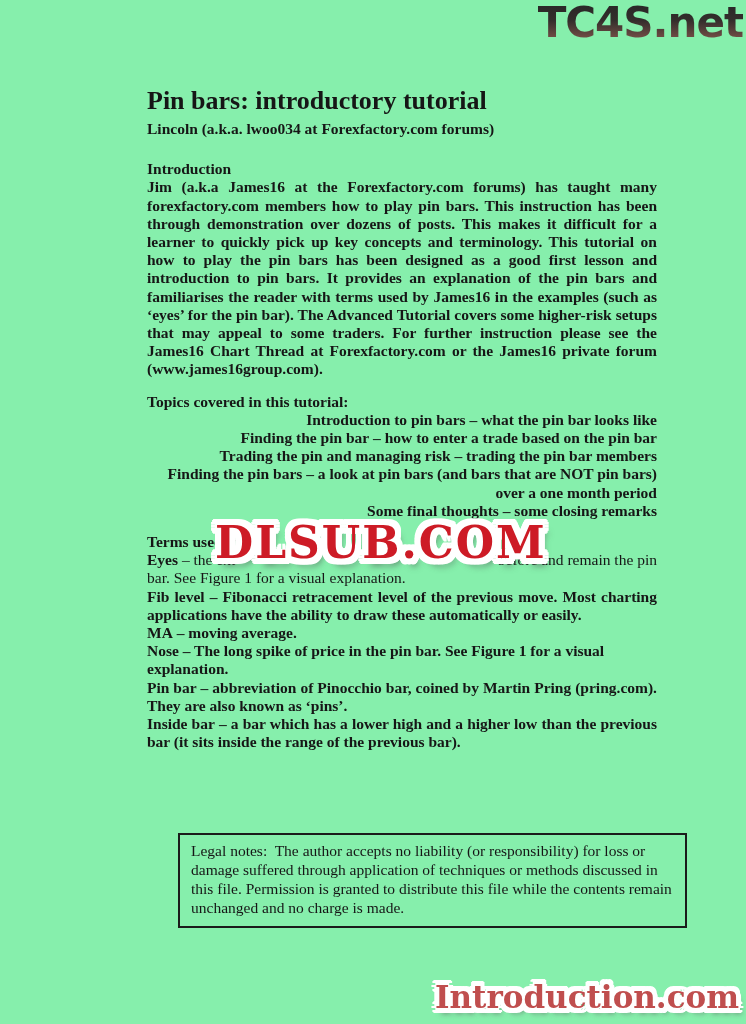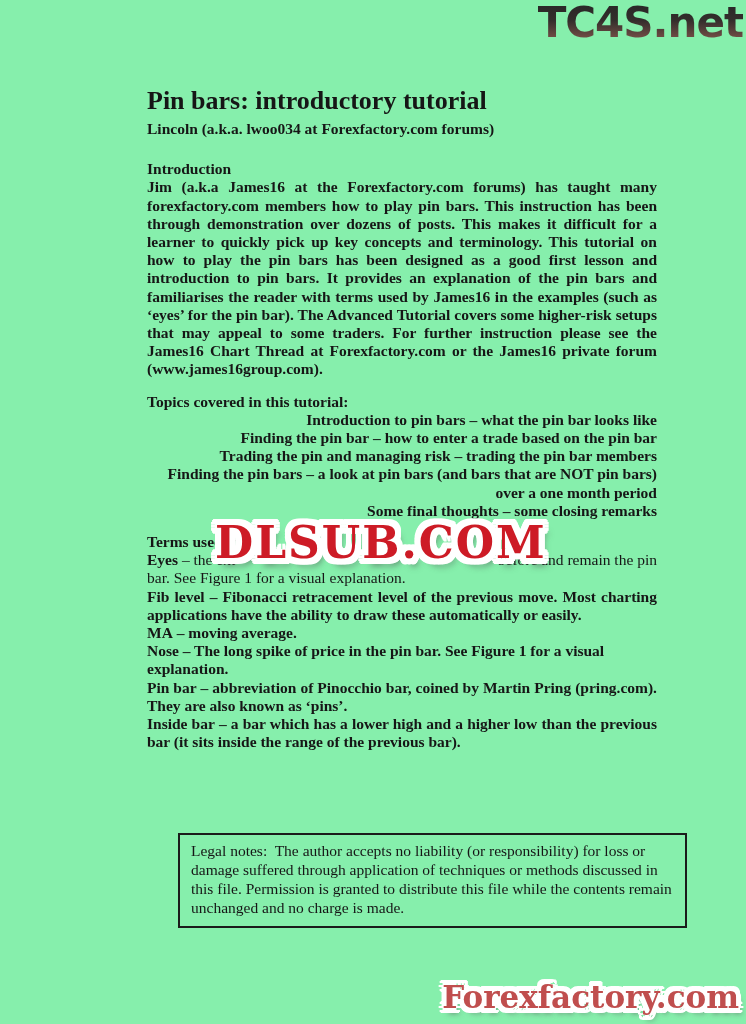--- a/index.html
+++ b/index.html
@@ -125,15 +125,15 @@
       <p><b>MA</b><span> – moving average.</span></p>
       <p><b>Nose</b><span> – The long spike of price in the pin bar. See Figure 1 for a visual explanation.</span></p>
       <p class="just"><b>Pin bar</b><span> – abbreviation of Pinocchio bar, coined by Martin Pring (pring.com). They are also known as ‘pins’.</span></p>
       <p class="just"><b>Inside bar</b><span> – a bar which has a lower high and a higher low than the previous bar (it sits inside the range of the previous bar).</span></p>
     </div>
 
   </div>
 
   <div class="legal-box">Legal notes:&nbsp; The author accepts no liability (or responsibility) for loss or damage suffered through application of techniques or methods discussed in this file. Permission is granted to distribute this file while the contents remain unchanged and no charge is made.</div>
 
-  <div class="tx-logo">Forexfactory.com</div>
+  <div class="tx-logo">Introduction.com</div>
 
 </div>
 
 </body></html>

